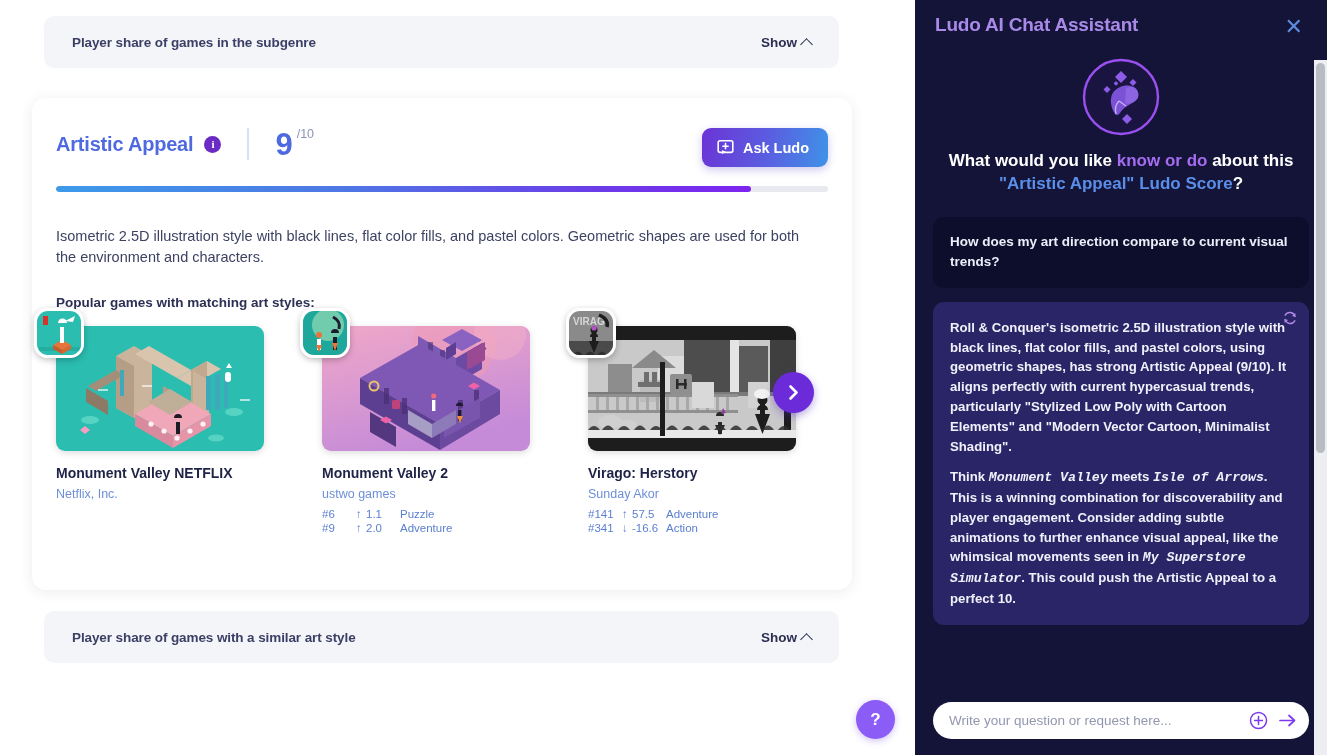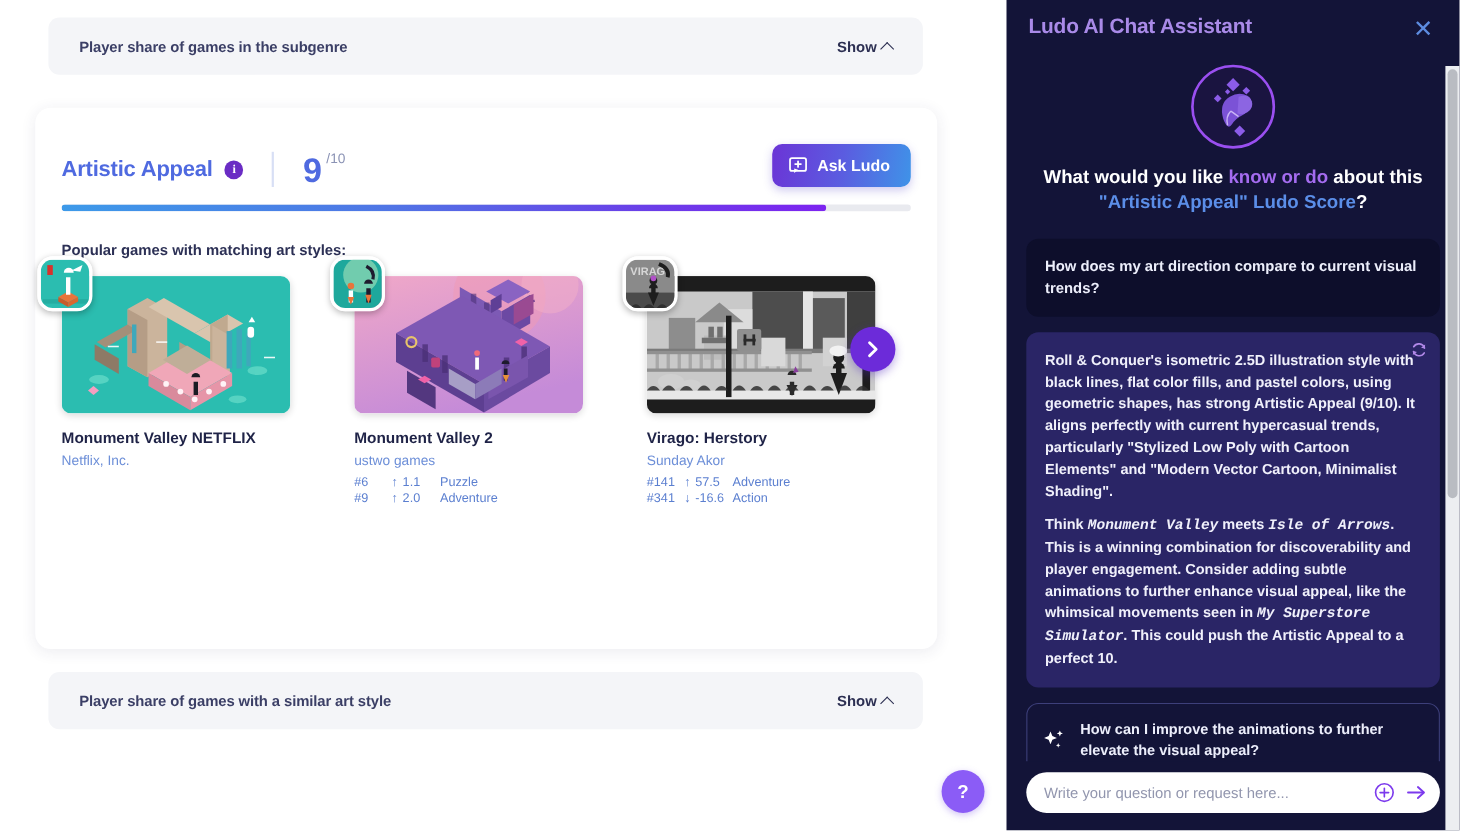--- a/index.html
+++ b/index.html
@@ -40,21 +40,21 @@
   #card-bottom { top:611px;text-align:center; }
 
   .panel {
     position:absolute; left:32px; top:98px; width:820px; height:492px;
     background:#ffffff; border-radius:14px;
     box-shadow:0 2px 14px rgba(40,40,90,0.09);
     padding:0;
   }
 
   .panel-head {
-    display:flex; align-items:flex-end; justify-content:space-between;
+    display:flex; align-items:flex-start; justify-content:space-between;
     padding:30px 24px 0 24px; height:72px;
   }
   .head-left { display:flex; align-items:center; }
   .score-title {
     font-size:20px; font-weight:700; color:#4f6ae0; letter-spacing:-0.2px;
   }
   .info-icon {
     width:17px; height:17px; border-radius:50%;
     background:#6a2cc4; color:#fff; font-size:11px; font-weight:700;
     display:inline-flex; align-items:center; justify-content:center;
@@ -241,20 +241,21 @@
             </svg>
           </span>
           <span>Ask Ludo</span>
         </button>
       </div>
 
       <div class="progress-wrap">
         <div class="progress-fill" id="prog" style="width: 90%;"></div>
       </div>
 
+      <div class="desc">Isometric 2.5D illustration style with black lines, flat color fills, and pastel colors. Geometric shapes are used for both the environment and characters.</div>
       <div class="sub-label">Popular games with matching art styles:</div>
 
       <div class="games-row">
 
         <div class="game-card">
           <div class="thumb">
             <svg width="208" height="125" viewBox="0 0 208 125">
               <rect width="208" height="125" fill="#2bbdb0"></rect>
               <g opacity="0.85">
                 <ellipse cx="34" cy="94" rx="9" ry="4" fill="#5fd8c6"></ellipse>
@@ -565,31 +566,20 @@
             <path d="M13 6.4 A5.4 5.4 0 0 0 3.2 5.2" stroke="#b98ef0" stroke-width="1.5" stroke-linecap="round"></path>
             <path d="M3 9.6 A5.4 5.4 0 0 0 12.8 10.8" stroke="#b98ef0" stroke-width="1.5" stroke-linecap="round"></path>
             <path d="M13.6 3.2 L13.2 6.8 L9.8 6.1z" fill="#b98ef0"></path>
             <path d="M2.4 12.8 L2.8 9.2 L6.2 9.9z" fill="#b98ef0"></path>
           </svg>
         </span>
         <p>Roll &amp; Conquer's isometric 2.5D illustration style with black lines, flat color fills, and pastel colors, using geometric shapes, has strong Artistic Appeal (9/10). It aligns perfectly with current hypercasual trends, particularly "Stylized Low Poly with Cartoon Elements" and "Modern Vector Cartoon, Minimalist Shading".</p>
         <p><span>Think </span><em>Monument Valley</em><span> meets </span><em>Isle of Arrows</em><span>. This is a winning combination for discoverability and player engagement. Consider adding subtle animations to further enhance visual appeal, like the whimsical movements seen in </span><em>My Superstore Simulator</em><span>. This could push the Artistic Appeal to a perfect 10.</span></p>
       </div>
 
-      <div class="suggestions">
-        <div class="sugg">
-          <svg width="22" height="22" viewBox="0 0 22 22">
-            <path d="M7 4 l1.7 4.1 4.1 1.7 -4.1 1.7 -1.7 4.1 -1.7 -4.1 -4.1 -1.7 4.1 -1.7z" fill="#fff"></path>
-            <path d="M15.5 3 l.8 2 2 .8 -2 .8 -.8 2 -.8 -2 -2 -.8 2 -.8z" fill="#fff"></path>
-            <path d="M14 14.5 l.6 1.5 1.5 .6 -1.5 .6 -.6 1.5 -.6 -1.5 -1.5 -.6 1.5 -.6z" fill="#fff"></path>
-          </svg>
-          <span>How can I improve the animations to further elevate the visual appeal?</span>
-        </div>
-
-      </div>
     </div>
 
     <div class="chat-input-bar">
       <div class="chat-input">
         <input type="text" placeholder="Write your question or request here..." style="">
         <span class="plus-circ">
           <svg width="19" height="19" viewBox="0 0 19 19" fill="none">
             <circle cx="9.5" cy="9.5" r="8" stroke="#7c3aed" stroke-width="1.5"></circle>
             <path d="M9.5 5.6 v7.8 M5.6 9.5 h7.8" stroke="#7c3aed" stroke-width="1.5" stroke-linecap="round"></path>
           </svg>

